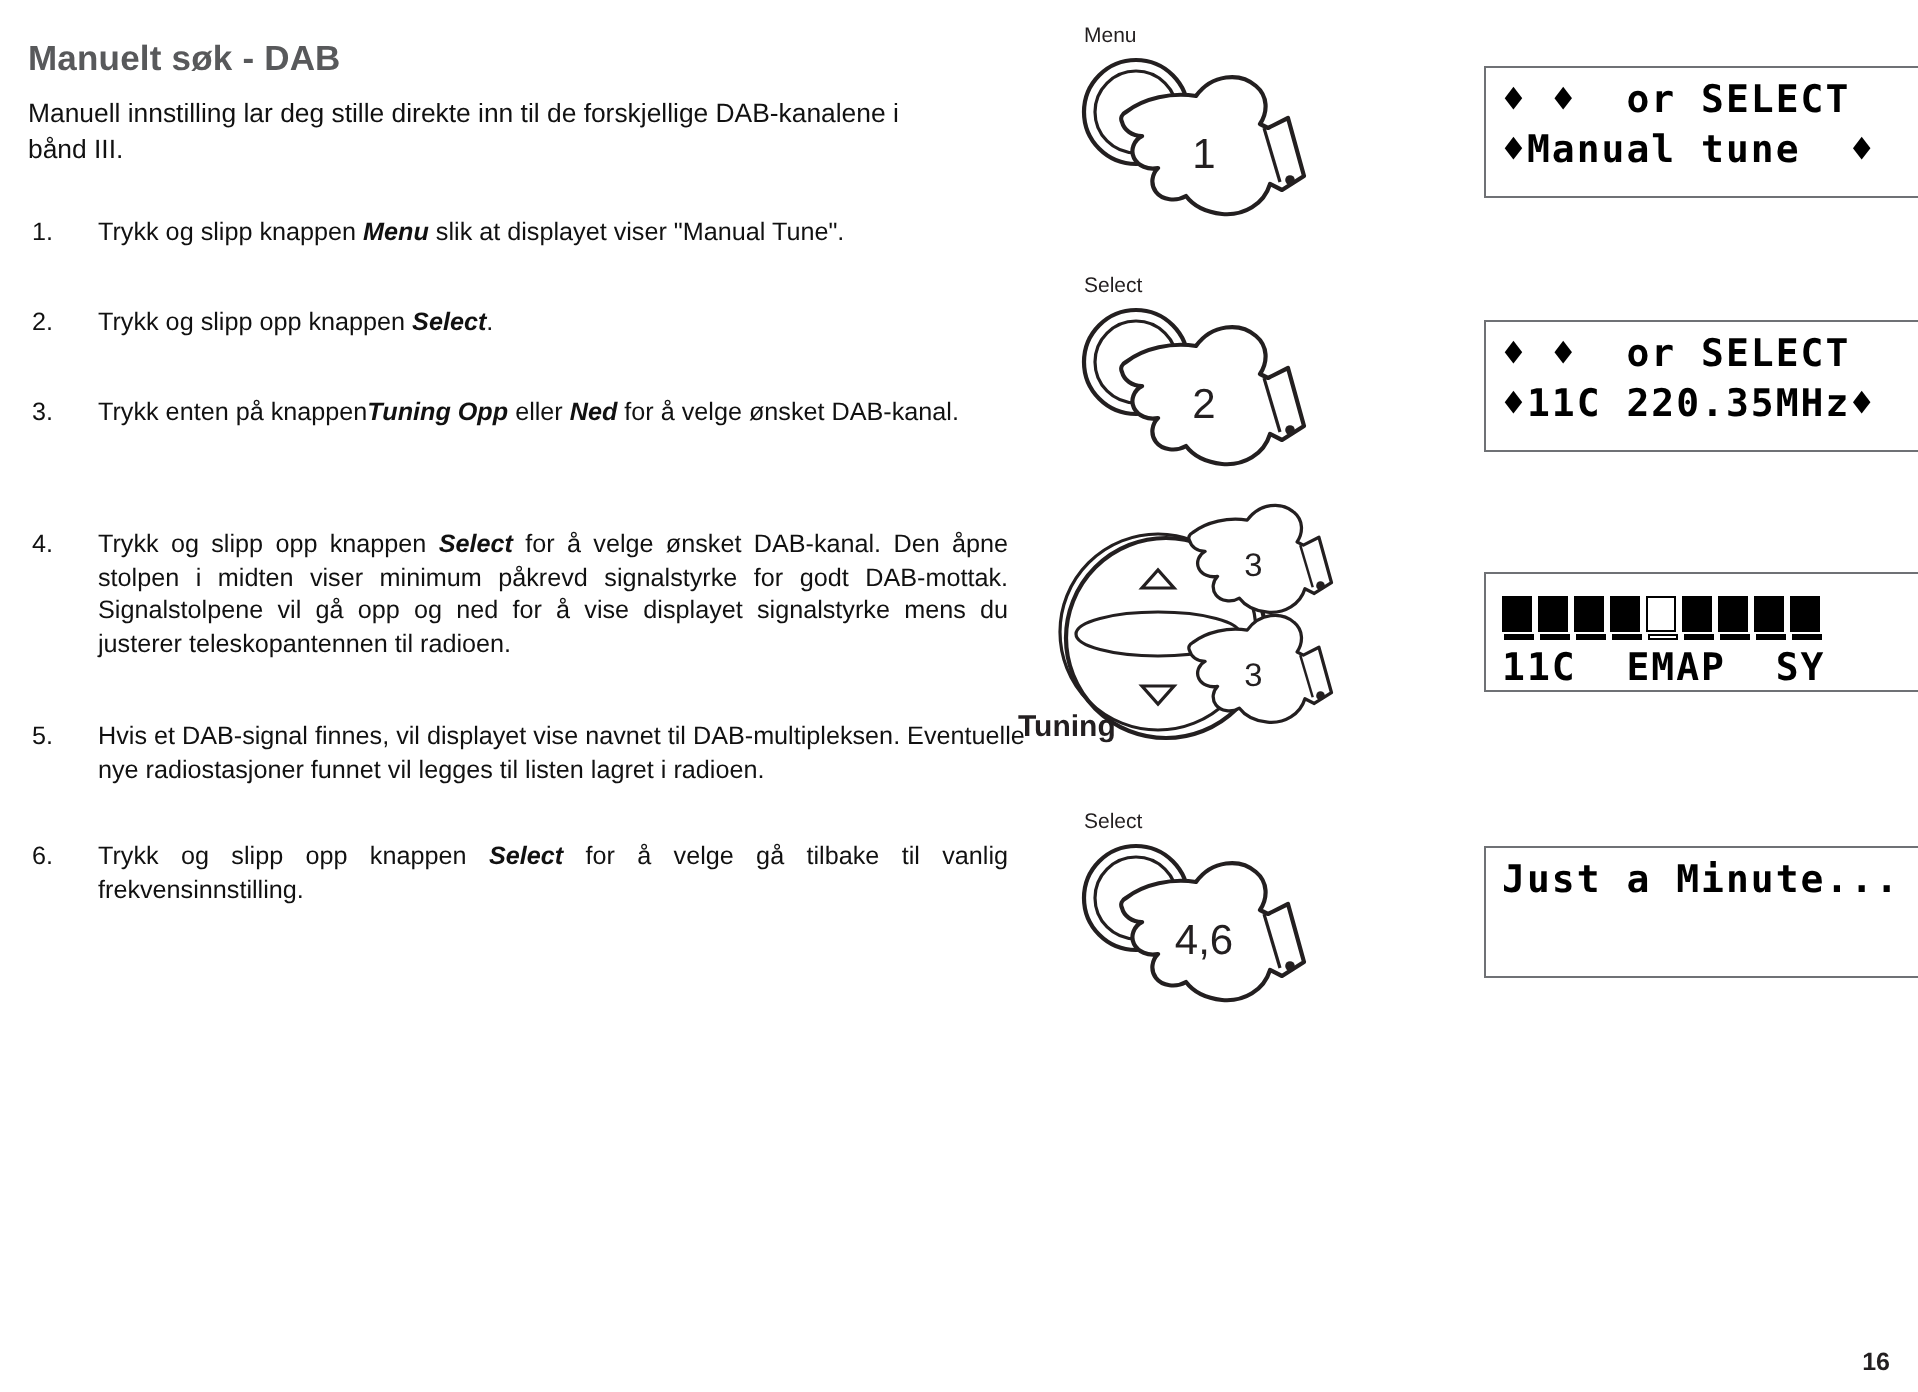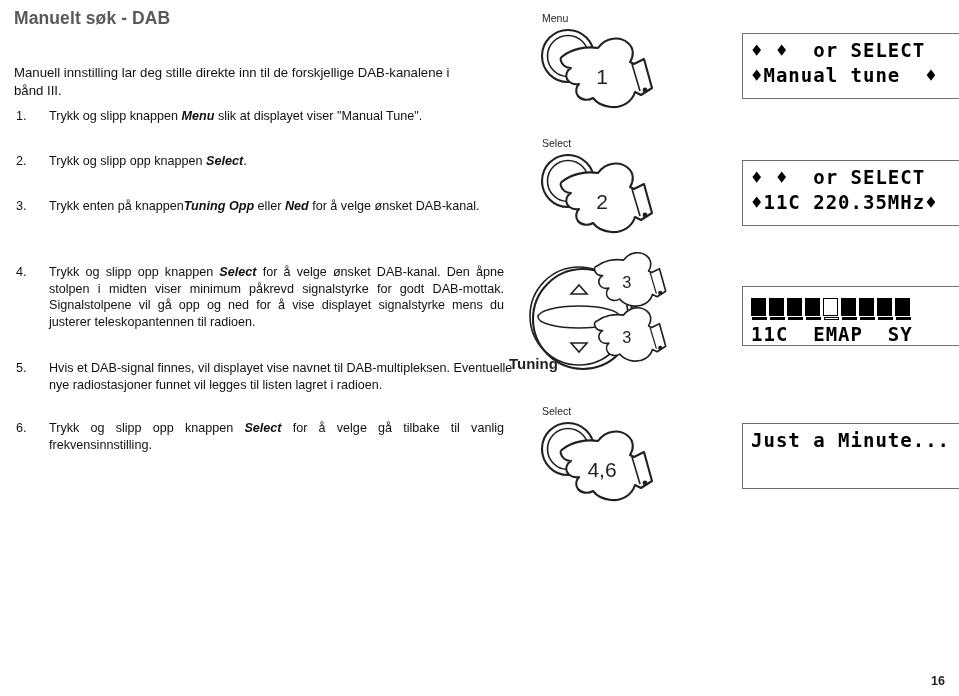--- a/index.html
+++ b/index.html
@@ -13,40 +13,40 @@
     position: relative;
     font-family: "Liberation Sans", sans-serif;
     color: #111111;
     overflow: hidden;
   }
 
   
   .page-title {
     position: absolute;
     left: 14px;
-    top: 8px;
+    top: 19px;
     font-size: 17.5px;
     font-weight: bold;
     color: #58595b;
     letter-spacing: 0.1px;
     white-space: nowrap;
   }
 
   
   .text-col {
     position: absolute;
     left: 14px;
     top: 48px;
     width: 470px;
   }
   .intro {
     font-size: 13.2px;
     line-height: 17.5px;
     width: 462px;
-    margin: 16px 0 26px 0;
+    margin: 0 0 26px 0;
   }
   .step {
     position: relative;
     padding-left: 35px;
     font-size: 12.6px;
     line-height: 16.6px;
     margin-bottom: 0;
   }
   .step .num {
     position: absolute;

